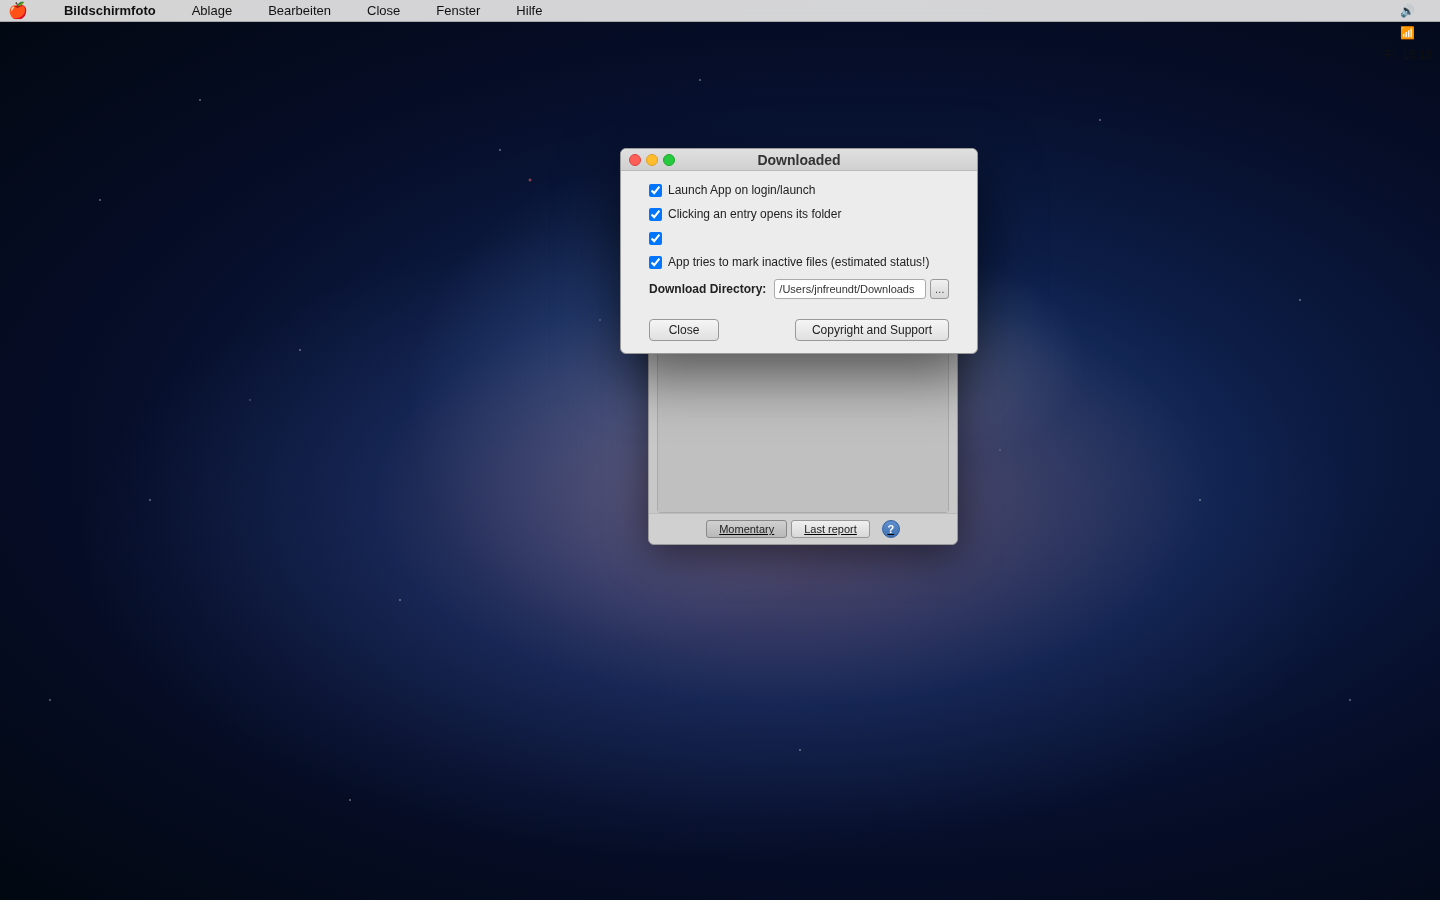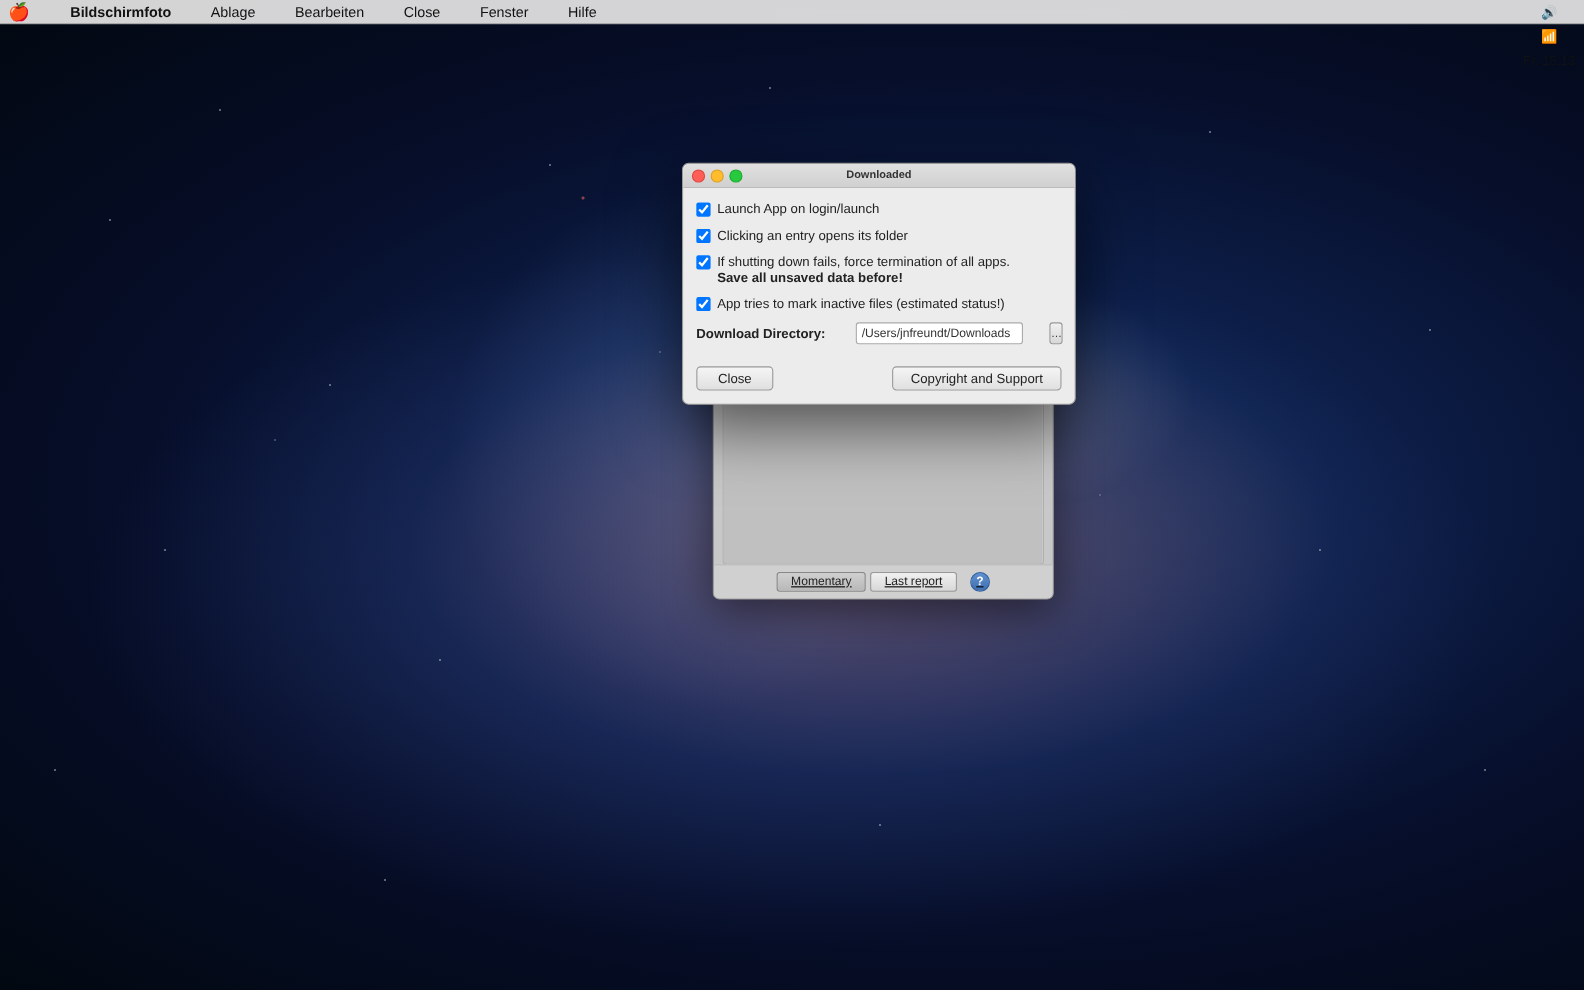--- a/index.html
+++ b/index.html
@@ -131,21 +131,21 @@
       align-items: center;
       padding: 0 8px;
       border-bottom: 1px solid #bbb;
       position: relative;
     }
 
     .dialog-title-text {
       position: absolute;
       left: 50%;
       transform: translateX(-50%);
-      font-size: 10px;
+      font-size: 14px;
       color: #333;
       font-weight: bold;
     }
 
     .traffic-lights {
       display: flex;
       gap: 5px;
     }
 
     .traffic-light {
@@ -153,21 +153,21 @@
       height: 12px;
       border-radius: 50%;
       border: 1px solid rgba(0,0,0,0.2);
     }
 
     .traffic-light.close { background: #ff5f56; border-color: #e0443e; }
     .traffic-light.minimize { background: #ffbd2e; border-color: #dea123; }
     .traffic-light.maximize { background: #27c93f; border-color: #1aab29; }
 
     .dialog-body {
-      padding: 12px 12px;
+      padding: 12px 28px;
     }
 
     .checkbox-row {
       display: flex;
       align-items: flex-start;
       margin-bottom: 10px;
       font-size: 12px;
       color: #222;
     }
 
@@ -184,21 +184,20 @@
 
     .checkbox-row .bold-text {
       font-weight: bold;
     }
 
     .download-dir-row {
       display: flex;
       align-items: center;
       margin-bottom: 12px;
       font-size: 12px;
-      gap: 20px;
     }
 
     .download-dir-label {
       font-weight: bold;
       margin-right: 8px;
       white-space: nowrap;
       color: #222;
     }
 
     .download-dir-input {
@@ -422,24 +421,20 @@
         <span>Launch App on login/launch</span>
       </div>
 
       <div class="checkbox-row">
         <input type="checkbox" checked="" style="">
         <span>Clicking an entry opens its folder</span>
       </div>
 
       <div class="checkbox-row multi-line">
         <input type="checkbox" checked="" style="">
-        <div class="text-block">
-          <span>If shutting down fails, force termination of all apps.</span>
-          <span class="bold-text">Save all unsaved data before!</span>
-        </div>
       </div>
 
       <div class="checkbox-row">
         <input type="checkbox" checked="" style="">
         <span>App tries to mark inactive files (estimated status!)</span>
       </div>
 
       <div class="download-dir-row">
         <span class="download-dir-label">Download Directory:</span>
         <input type="text" class="download-dir-input" value="/Users/jnfreundt/Downloads" style="">

